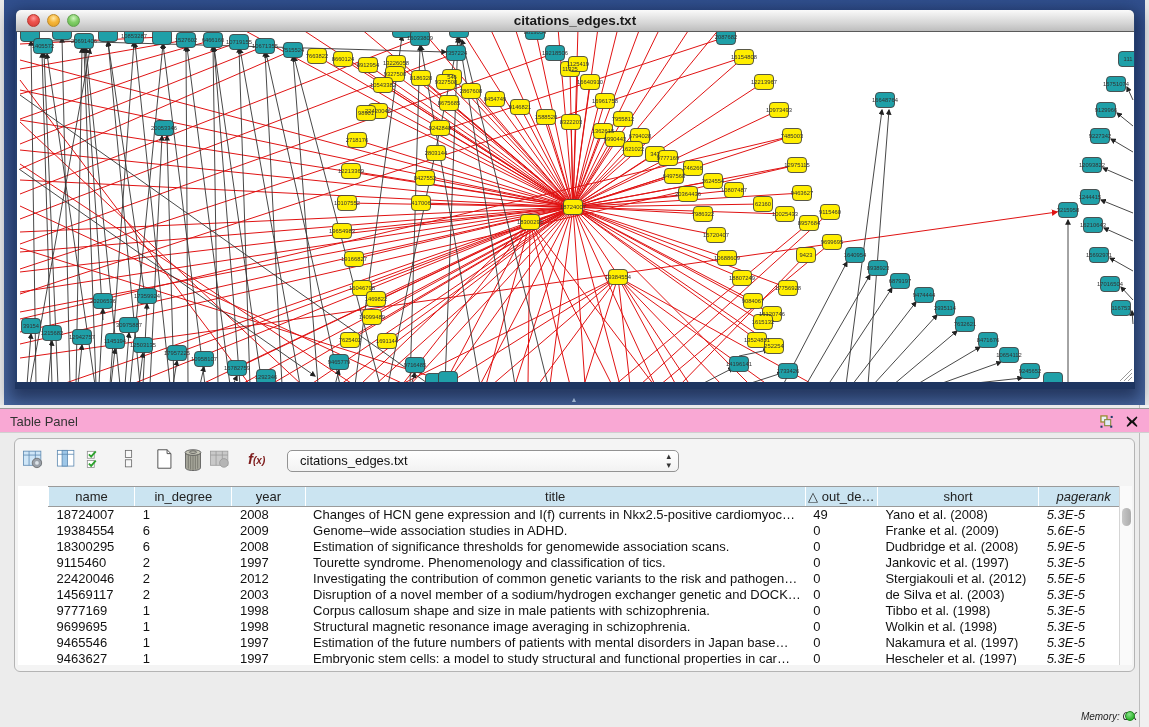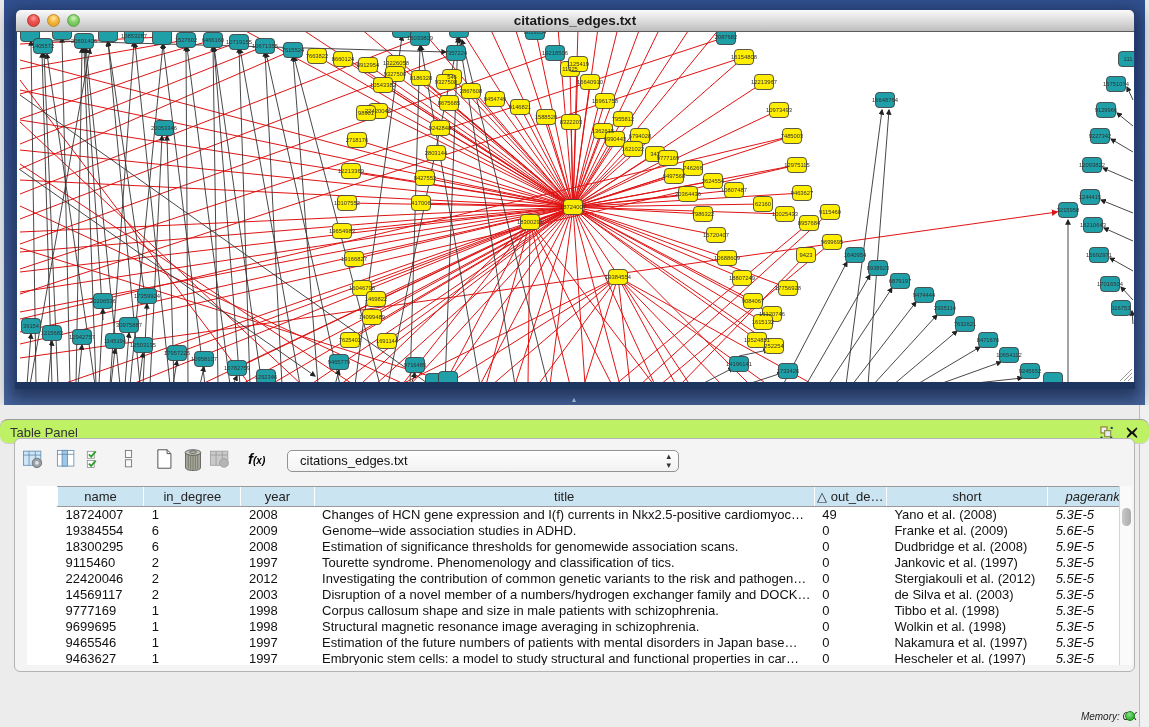--- a/index.html
+++ b/index.html
@@ -17,34 +17,34 @@
   border-bottom:1px solid #5a5a5a; box-sizing:border-box; }
 #titlebar .t { position:absolute; left:0; right:0; top:3px; text-align:center; font-size:13.5px; font-weight:bold; color:#1a1a1a; }
 .tl { position:absolute; top:4px; width:13px; height:13px; border-radius:50%; }
 #tl1 { left:11px; background:radial-gradient(circle at 50% 30%, #ff9a9a 0%, #ee5550 40%, #d33b35 100%); border:1px solid #b93630; }
 #tl2 { left:31px; background:radial-gradient(circle at 50% 30%, #ffe9a8 0%, #f5b63b 45%, #e09c20 100%); border:1px solid #c08a28; }
 #tl3 { left:51px; background:radial-gradient(circle at 50% 30%, #d2f5c0 0%, #82cf68 45%, #5fb248 100%); border:1px solid #62a04e; }
 #canvas { position:absolute; left:2px; top:22px; width:1117px; height:350px; background:#fff; overflow:hidden; }
 #winbot { position:absolute; left:0; bottom:0; width:1120px; height:7px; background:#1e3560; }
 
 #panel { position:absolute; left:0; top:405px; width:1149px; height:322px; background:#ececec; }
-#ptitle { position:absolute; left:0; top:14px; width:1149px; height:25px; background:#bef264;
-  border-top:1px solid #9a9a9a; border-bottom:1px solid #d0d0d0;border-radius:8px; }
+#ptitle { position:absolute; left:0; top:3px; width:1149px; height:25px; background:#f9a8d4;
+  border-top:1px solid #9a9a9a; border-bottom:1px solid #d0d0d0; }
 #ptitle .txt { position:absolute; left:10px; top:5px; font-size:13px; color:#333; }
 #ptitle .fl { position:absolute; right:36px; top:6px; width:13px; height:13px; }
 #container { position:absolute; left:14px; top:33px; width:1121px; height:234px;
   background:#f4f4f4; border:1px solid #b4b4b4; border-radius:6px; }
 
 #toolbar { position:absolute; left:0; top:0; width:100%; height:46px; }
 .tbi { position:absolute; top:9px; }
 #dropdown { position:absolute; left:272px; top:11px; width:392px; height:22px; background:linear-gradient(#fff,#f2f2f2);
   border:1px solid #939393; border-radius:5px; font-size:13px; color:#111; line-height:20px; padding-left:12px; }
 #dropdown .ud { position:absolute; right:7px; top:1px; font-size:9px; color:#333; line-height:9px; text-align:center; }
 
-#tblwrap { position:absolute; left:12px; top:47px; width:1105px; height:179px; background:#fff; overflow:hidden;padding-left:30px; }
+#tblwrap { position:absolute; left:3px; top:47px; width:1105px; height:179px; background:#fff; overflow:hidden;padding-left:30px; }
 table { border-collapse:collapse; table-layout:fixed; width:1080px; }
 th { background:#cbe4f1; font-weight:normal; font-size:13px; color:#222; height:20px;
   border-left:1px solid #fff; border-top:1px solid #9a9a9a; border-bottom:1px solid #9a9a9a; padding:0; }
 td { font-size:13px; color:#111; height:16px; padding:0 2px 0 8px; overflow:hidden; white-space:nowrap; }
 .c0 { width:86px; } .c1 { width:97px; } .c2 { width:73px;margin-left:24px; } .c3 { width:499px; }
 .c4 { width:72px; } .c5 { width:161px; } .c6 { width:89px;font-style:italic; }
 
 #vscroll { position:absolute; right:2px; top:47px; width:13px; height:179px; background:#fafafa; border-left:1px solid #d5d5d5; }
 #vthumb { position:absolute; left:1.5px; top:22px; width:9px; height:18px; background:linear-gradient(90deg,#c8c8c8,#ababab); border-radius:5px; }
 
@@ -634,21 +634,21 @@
         <ellipse cx="14" cy="5.5" rx="10" ry="3.6" fill="#c2c2b4" stroke="#4a4a4a"></ellipse>
         <ellipse cx="14" cy="5" rx="4.5" ry="1.6" fill="none" stroke="#4a4a4a"></ellipse>
       </svg>
       <svg class="tbi" style="left:194px" width="22" height="22" viewBox="0 0 28 28">
         <rect x="2" y="4" width="22" height="18" fill="#c9c9c9" stroke="#9a9a9a"></rect>
         <line x1="2" y1="9" x2="24" y2="9" stroke="#9a9a9a"></line>
             <line x1="9" y1="4" x2="9" y2="22" stroke="#9a9a9a"></line>
             <line x1="17" y1="4" x2="17" y2="22" stroke="#9a9a9a"></line>
         <circle cx="19" cy="19" r="5.5" fill="#b5b5b5" stroke="#999"></circle>
       </svg>
-      <div class="tbi" style="left:233px; top:11px; font-size:15px; font-style:italic; font-weight:bold; color:#000000;">f<span style="font-size:10px">(x)</span></div>
+      <div class="tbi" style="left:233px; top:11px; font-size:15px; font-style:italic; font-weight:bold; color:#7f1d1d;">f<span style="font-size:10px">(x)</span></div>
       <div id="dropdown">citations_edges.txt<div class="ud">▴<br>▾</div></div>
     </div>
     <div id="tblwrap">
       <table>
         <tbody>
               <tr>
                 <th class="c0">name</th>
                 <th class="c1">in_degree</th>
                 <th class="c2">year</th>
                 <th class="c3">title</th>
@@ -698,21 +698,21 @@
                 <td class="c2">2012</td>
                 <td class="c3">Investigating the contribution of common genetic variants to the risk and pathogen…</td>
                 <td class="c4">0</td>
                 <td class="c5">Stergiakouli et al. (2012)</td>
                 <td class="c6">5.5E-5</td>
               </tr>
               <tr>
                 <td class="c0">14569117</td>
                 <td class="c1">2</td>
                 <td class="c2">2003</td>
-                <td class="c3">Disruption of a novel member of a numbers/hydrogen exchanger family and DOCK…</td>
+                <td class="c3">Disruption of a novel member of a sodium/hydrogen exchanger genetic and DOCK…</td>
                 <td class="c4">0</td>
                 <td class="c5">de Silva et al. (2003)</td>
                 <td class="c6">5.3E-5</td>
               </tr>
               <tr>
                 <td class="c0">9777169</td>
                 <td class="c1">1</td>
                 <td class="c2">1998</td>
                 <td class="c3">Corpus callosum shape and size in male patients with schizophrenia.</td>
                 <td class="c4">0</td>

